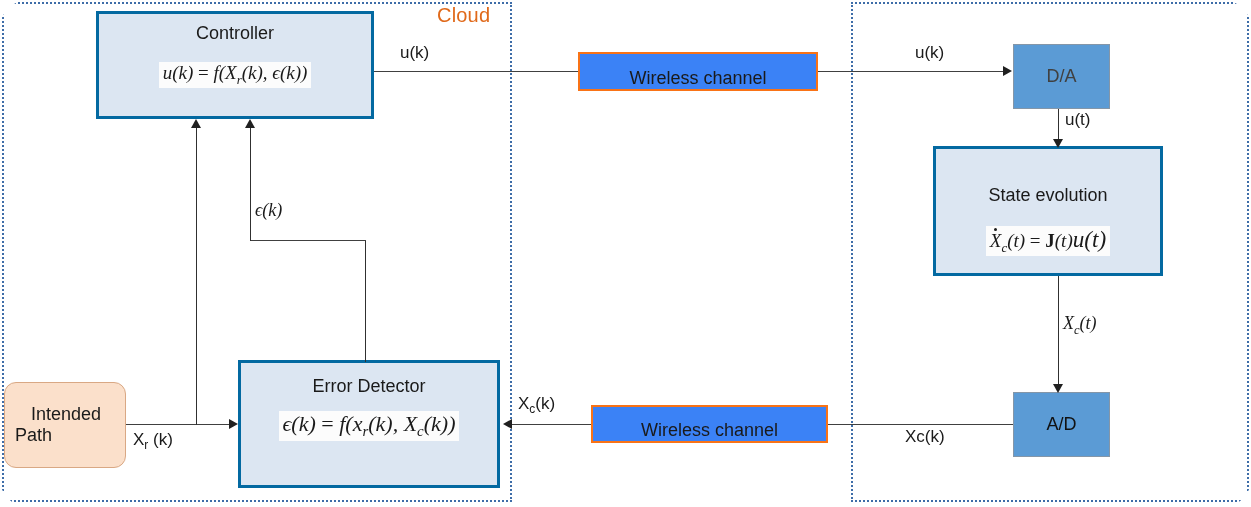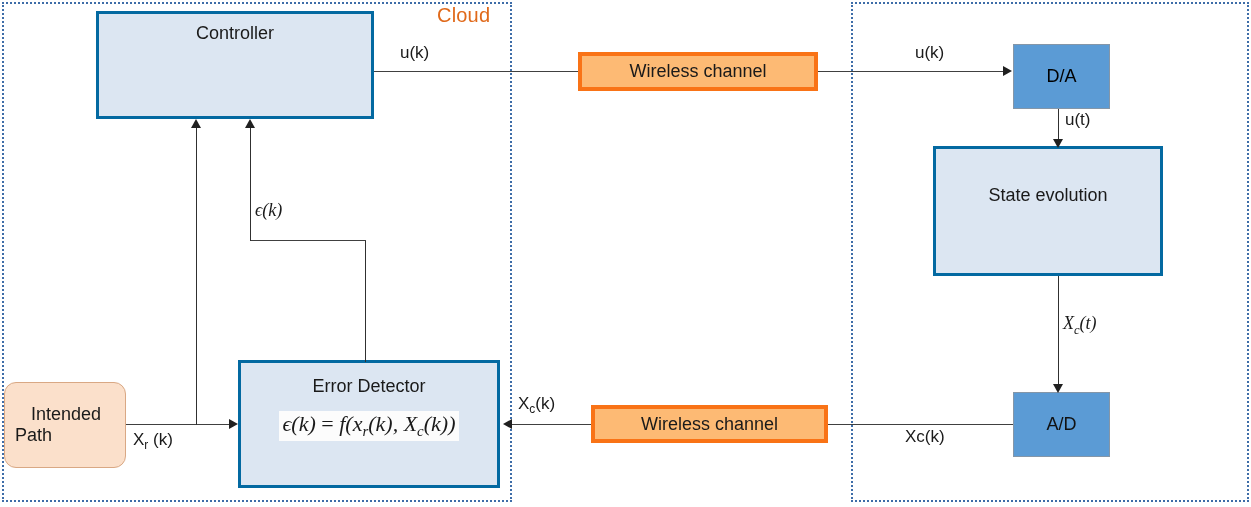--- a/index.html
+++ b/index.html
@@ -6,20 +6,21 @@
   body{
     font-family:"Liberation Sans", sans-serif;
     -webkit-font-smoothing:antialiased;
   }
   #canvas{
     position:relative;
     width:1251px;
     height:507px;
     background:#ffffff;
     overflow:hidden;
+    border-radius:28px;
   }
   
   .region{
     position:absolute;
     border:2px dotted #3E6DA8;
     box-sizing:border-box;
     background:transparent;
   }
   #cloud-region{ left:2px;  top:2px; width:510px; height:500px; }
   #plant-region{ left:851px;top:2px; width:398px; height:500px; }
@@ -44,23 +45,23 @@
   .box-lightblue{
     background:#DCE6F2;
     border:3px solid #0369a1;
   }
   .box-blue{
     background:#5B9BD5;
     border:1px solid #8496A8;
     justify-content:center;
   }
   .box-white{
-    background:#fdba74;
-    border:4px solid #f97316;
-    justify-content:center;
+    background:#3b82f6;
+    border:2px solid #f97316;
+    justify-content:flex-end;
   }
   .box-peach{
     background:#FBE0CB;
     border:1px solid #D9A884;
     border-radius:12px;
     justify-content:center;
     align-items:flex-start;
   }
   .box-title{
     font-size:18px;
@@ -123,20 +124,23 @@
 
 <div id="canvas">
 
   <div class="region" id="cloud-region"></div>
   <div class="region" id="plant-region"></div>
 
   <div class="region-label" style="left:437px; top:4px;">Cloud</div>
 
   <div class="box box-lightblue" style="left:96px; top:11px; width:278px; height:108px;">
     <div class="box-title" style="margin-top:9px;">Controller</div>
+    <div class="eq" style="margin-top:18px; font-size:19px;">
+      u(k) <span class="up">=</span> f(X<sub>r</sub>(k), ϵ(k))
+    </div>
   </div>
 
   <div class="box box-lightblue" style="left:238px; top:360px; width:262px; height:128px;gap:7px;">
     <div class="box-title" style="margin-top:13px;">Error Detector</div>
     <div class="eq" style="margin-top:7px; font-size:22px;">
       ϵ(k) <span class="up">=</span> f(x<sub>r</sub>(k), X<sub>c</sub>(k))
     </div>
   </div>
 
   <div class="box box-peach" style="left:4px; top:382px; width:122px; height:86px;">
@@ -146,29 +150,32 @@
 
   <div class="box box-white" style="left:578px; top:52px; width:240px; height:39px;">
     <div class="box-title">Wireless channel</div>
   </div>
 
   <div class="box box-white" style="left:591px; top:405px; width:237px; height:38px;">
     <div class="box-title">Wireless channel</div>
   </div>
 
   <div class="box box-blue" style="left:1013px; top:44px; width:97px; height:65px;">
-    <div class="box-title" style="color:#000000;">D/A</div>
+    <div class="box-title" style="color:#404040;">D/A</div>
   </div>
 
   <div class="box box-blue" style="left:1013px; top:392px; width:97px; height:65px;">
     <div class="box-title" style="color:#111;text-align:right;">A/D</div>
   </div>
 
   <div class="box box-lightblue" style="left:933px; top:146px; width:230px; height:130px;">
     <div class="box-title" style="margin-top:36px;">State evolution</div>
+    <div class="eq" style="margin-top:20px; font-size:19px;">
+      <span class="dotacc">X</span><sub>c</sub>(t) <span class="up">=</span> <span class="bold">J</span>(t)<span class="big">u(t)</span>
+    </div>
   </div>
 
   <div class="hline" style="left:374px; top:71px; width:204px;"></div>
   <div class="elabel" style="left:400px; top:43px;">u(k)</div>
 
   <div class="hline" style="left:818px; top:71px; width:186px;"></div>
   <div class="arrow-r" style="left:1003px; top:66px;"></div>
   <div class="elabel" style="left:915px; top:43px;">u(k)</div>
 
   <div class="vline" style="left:1058px; top:109px; height:32px;"></div>

